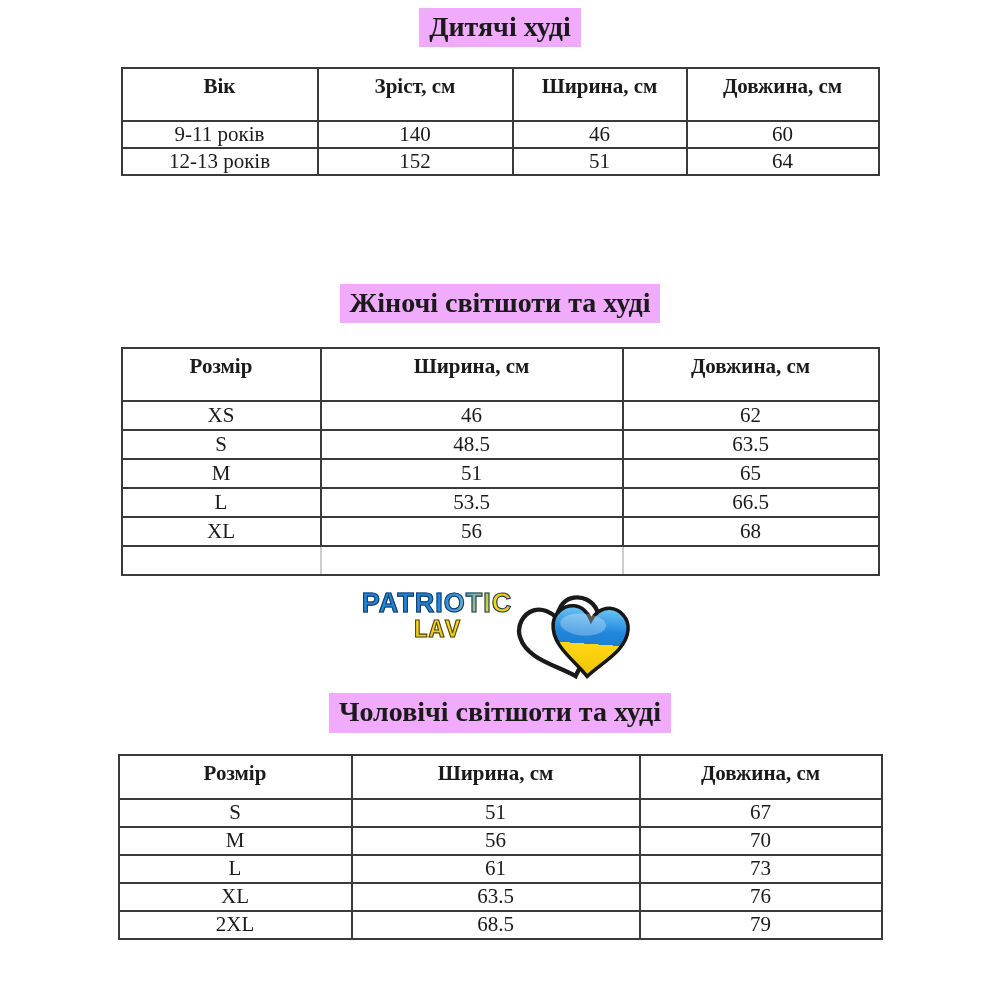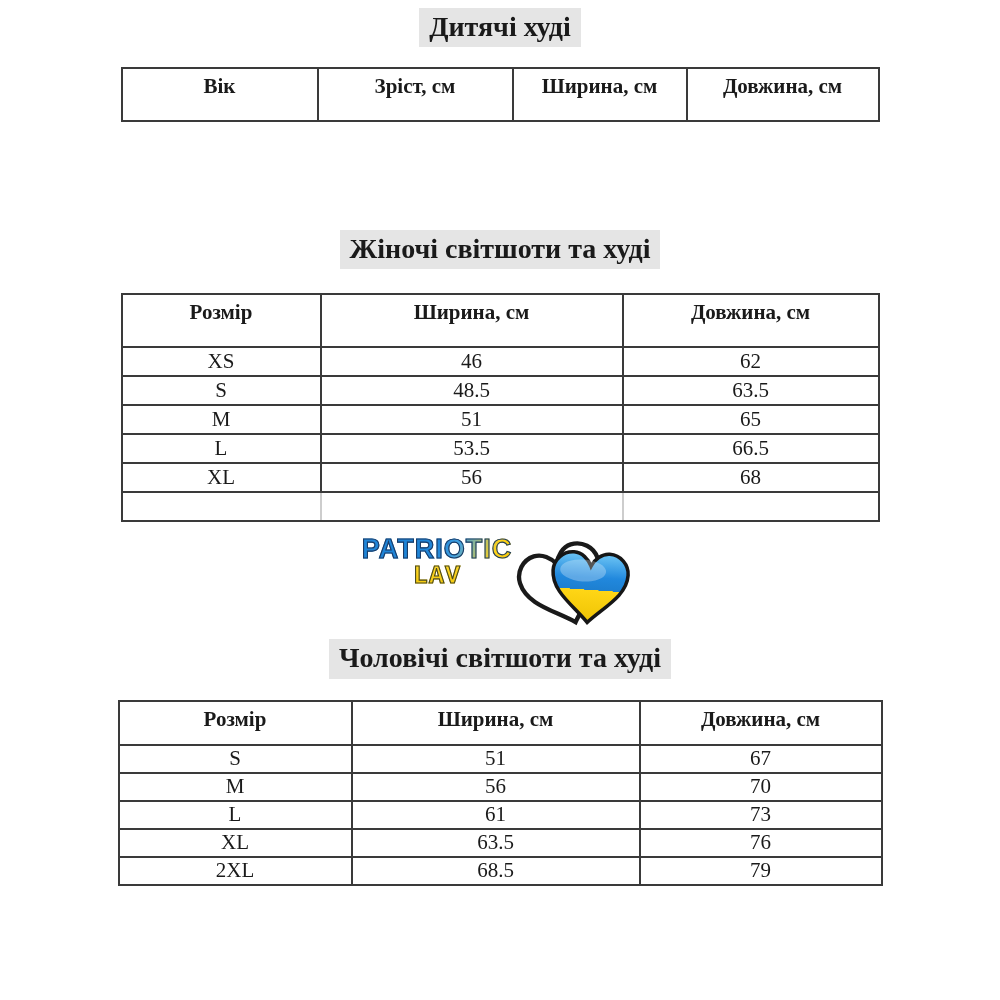--- a/index.html
+++ b/index.html
@@ -5,21 +5,21 @@
   html,body{margin:0;padding:0;}
   body{
     width:1000px;height:1000px;background:#ffffff;
     font-family:"Liberation Serif", serif;
     color:#1a1a1a;overflow:hidden;
   }
   .page{width:1000px;height:1000px;position:relative;}
 
   
   .title{margin:0;text-align:center;font-weight:bold;font-size:28px;line-height:1.15;}
-  .title .hl{background:#e5e5e5;display:inline-block;padding:3px 10px 4px 10px;}
+  .title .hl{background:#f0abfc;display:inline-block;padding:3px 10px 4px 10px;}
   .title1{padding-top:8px;}
   .title2{margin-top:108px;}
   .title3{margin-top:12px;}
 
   
   table.t{border-collapse:collapse;margin:0 auto;table-layout:fixed;}
   .t th,.t td{
     border:2px solid #3a3a3a;text-align:center;
     font-size:21px;overflow:hidden;white-space:nowrap;
   }
@@ -79,20 +79,32 @@
       </colgroup>
     <thead>
       <tr>
         <th>Вік</th>
         <th>Зріст, см</th>
         <th>Ширина, см</th>
         <th>Довжина, см</th>
       </tr>
     </thead>
     <tbody>
+      <tr>
+        <td>9-11 років</td>
+        <td>140</td>
+        <td>46</td>
+        <td>60</td>
+      </tr>
+      <tr>
+        <td>12-13 років</td>
+        <td>152</td>
+        <td>51</td>
+        <td>64</td>
+      </tr>
     </tbody>
   </table>
 
   <h2 class="title title2"><span class="hl">Жіночі світшоти та худі</span></h2>
 
   <table class="t t2">
     <colgroup>
         <col style="width:199px">
         <col style="width:302px">
         <col style="width:256px">

